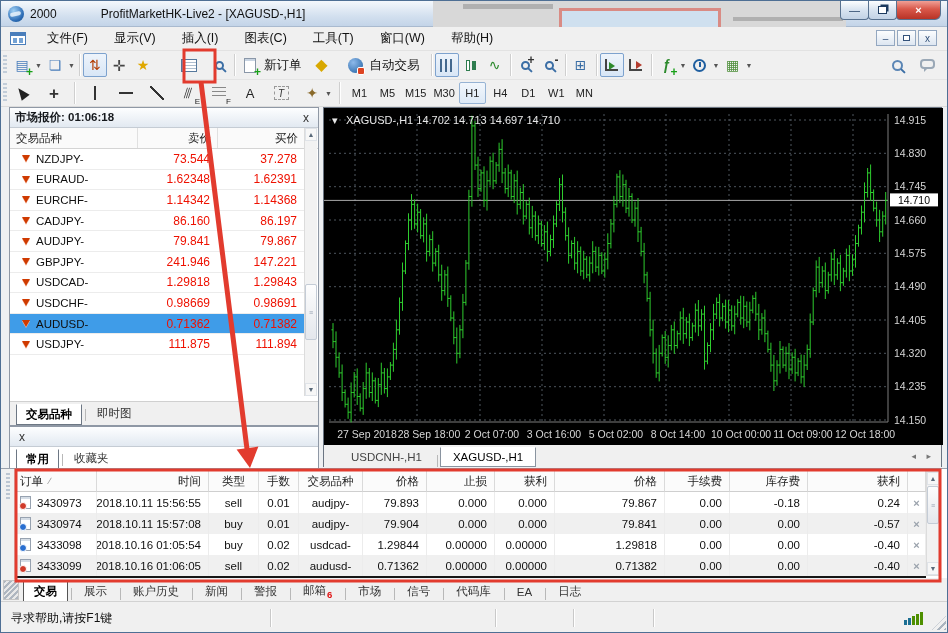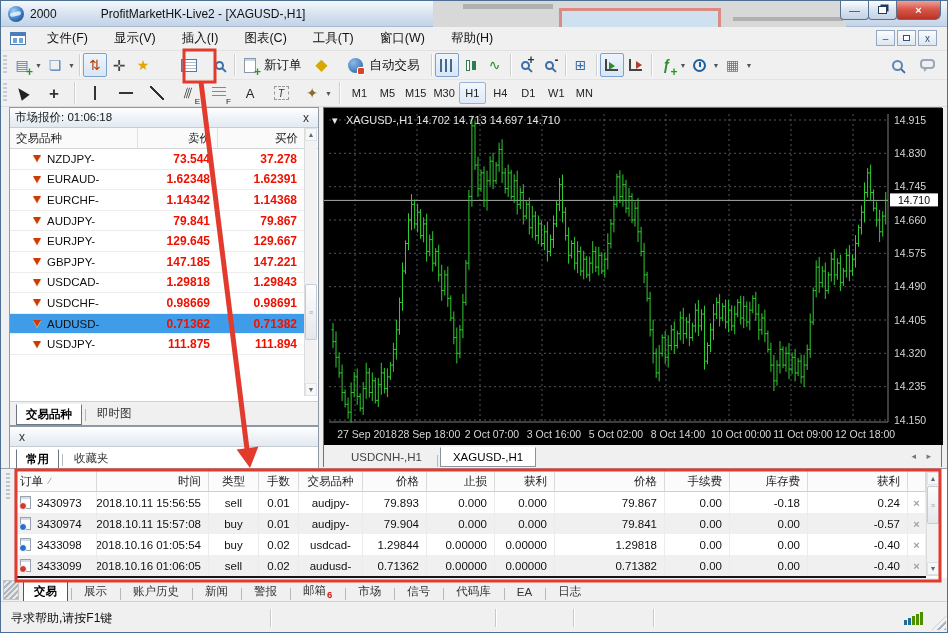--- a/index.html
+++ b/index.html
@@ -68,33 +68,33 @@
   .sub{position:absolute;right:-1px;bottom:-2px;font-size:8px;color:#222;font-style:normal;}
   .ic-tbox{width:15px;height:14px;border:1px dashed #999;display:flex;align-items:center;justify-content:center;font-size:10px;color:#333;}
   .g{line-height:1;}
   .tf{min-width:27px;height:22px;display:flex;align-items:center;justify-content:center;font-size:11px;color:#222;border:1px solid transparent;border-radius:2px;padding:0 2px;flex:none;}
   .tf.active{background:linear-gradient(#f2f7fc,#dde9f6);border-color:#96b3d4;}
   .mlauto{margin-left:auto;}
   
   .main{position:absolute;left:0;top:106px;width:948px;height:527px;background:#eef0f2;}
   .panel{position:absolute;background:#fff;border:1px solid #8f98a5;}
   .phead{height:20px;background:linear-gradient(#fdfeff,#e2e9f1);border-bottom:1px solid #c5ccd4;display:flex;align-items:center;padding:0 5px;}
-  .phead .pt{font-size:11.5px;font-weight:normal;color:#15181c;flex:1;}
+  .phead .pt{font-size:11.5px;font-weight:bold;color:#15181c;flex:1;}
   .pclose{font-size:12px;color:#333;width:14px;text-align:center;line-height:1;}
   
   .mw{left:8px;top:0;width:310px;height:319px;}
   .mw-colhead{display:grid;grid-template-columns:128px 80px 87px;height:21px;border-bottom:1px solid #d4d4d4;background:#fafafa;}
   .mw-colhead span{font-size:11.5px;color:#222;display:flex;align-items:center;border-right:1px solid #e0e0e0;padding:0 6px;}
   .mw-colhead span.r{justify-content:flex-end;}
   .mw-body{position:absolute;left:0;top:41px;width:295px;height:247px;overflow:hidden;}
   .mw-row{display:grid;grid-template-columns:128px 80px 87px;height:20.6px;border-bottom:1px solid #ececec;align-items:center;}
   .mw-row.sel{background:#3f9ce8;}
-  .mw-symc{display:flex;align-items:center;gap:6px;padding-left:23px;font-size:11.5px;color:#101010;}
+  .mw-symc{display:flex;align-items:center;gap:6px;padding-left:12px;font-size:11.5px;color:#101010;}
   .dna{width:0;height:0;border-left:4px solid transparent;border-right:4px solid transparent;border-top:7px solid #cf3a00;filter:drop-shadow(0 1px 0 #f8c0a8);}
-  .mw-bid,.mw-ask{font-size:12px;color:#ee1100;text-align:right;padding-right:8px;font-weight:bold;}
+  .mw-bid,.mw-ask{font-size:12px;color:#ee1100;text-align:right;padding-right:8px;}
   .mw-sb{position:absolute;right:1px;top:20px;width:13px;height:268px;background:#f2f2f2;border-left:1px solid #dcdcdc;}
   .sb-btn{position:absolute;left:0;width:12px;height:13px;display:flex;align-items:center;justify-content:center;font-size:7px;color:#5a6troke;color:#5a6a7a;background:#f7f7f7;border:1px solid #dfe3e8;}
   .sb-thumb{position:absolute;left:0;width:12px;background:linear-gradient(#fdfdfd,#e4e7ec);border:1px solid #c4ccd6;border-radius:2px;display:flex;align-items:center;justify-content:center;font-size:7px;color:#98a4b2;}
   .ptabs{position:absolute;left:0;bottom:0;width:100%;height:24px;background:#f0f0f0;border-top:1px solid #d0d0d0;display:flex;align-items:flex-start;padding:2px 0 0 6px;}
   .ptab{font-size:11.5px;color:#333;padding:2px 9px;margin-right:1px;white-space:nowrap;}
   .ptab.act{background:#fff;border:1px solid #6d7784;border-top-color:#fff;font-weight:bold;color:#000;}
   .tsep{width:1px;height:12px;background:#b8b8b8;margin:5px 2px 0 2px;}
   
   .nav{left:8px;top:319px;width:310px;height:42px;}
   .nav .ptabs{position:static;border-top:none;height:22px;background:#fff;}
@@ -370,39 +370,39 @@
             <span class="mw-symc">
               <i class="dna"></i>
               <span>EURCHF-</span>
             </span>
             <span class="mw-bid">1.14342</span>
             <span class="mw-ask">1.14368</span>
           </div>
           <div class="mw-row">
             <span class="mw-symc">
               <i class="dna"></i>
+              <span>CADJPY-</span>
+            </span>
+            <span class="mw-bid">86.160</span>
+            <span class="mw-ask">86.197</span>
+          </div>
+          <div class="mw-row">
+            <span class="mw-symc">
+              <i class="dna"></i>
               <span>AUDJPY-</span>
             </span>
             <span class="mw-bid">79.841</span>
             <span class="mw-ask">79.867</span>
           </div>
           <div class="mw-row">
             <span class="mw-symc">
               <i class="dna"></i>
-              <span>EURJPY-</span>
-            </span>
-            <span class="mw-bid">129.645</span>
-            <span class="mw-ask">129.667</span>
-          </div>
-          <div class="mw-row">
-            <span class="mw-symc">
-              <i class="dna"></i>
               <span>GBPJPY-</span>
             </span>
-            <span class="mw-bid">147.185</span>
+            <span class="mw-bid">241.946</span>
             <span class="mw-ask">147.221</span>
           </div>
           <div class="mw-row">
             <span class="mw-symc">
               <i class="dna"></i>
               <span>USDCAD-</span>
             </span>
             <span class="mw-bid">1.29818</span>
             <span class="mw-ask">1.29843</span>
           </div>

